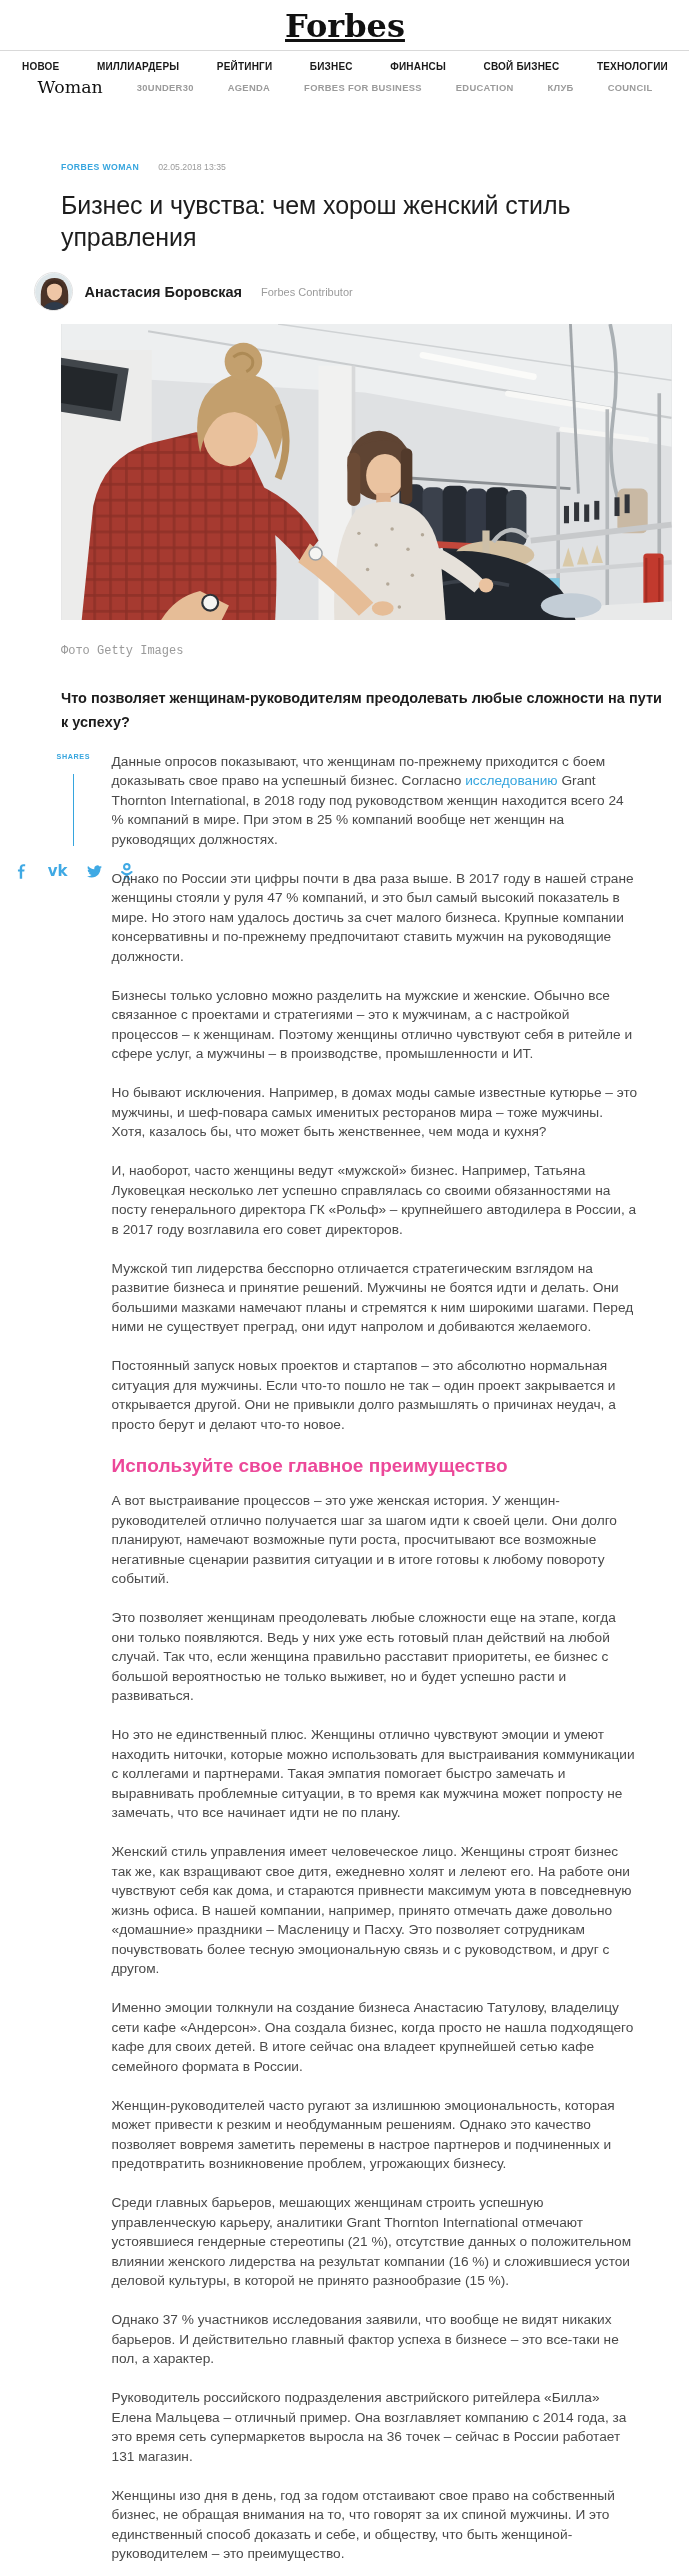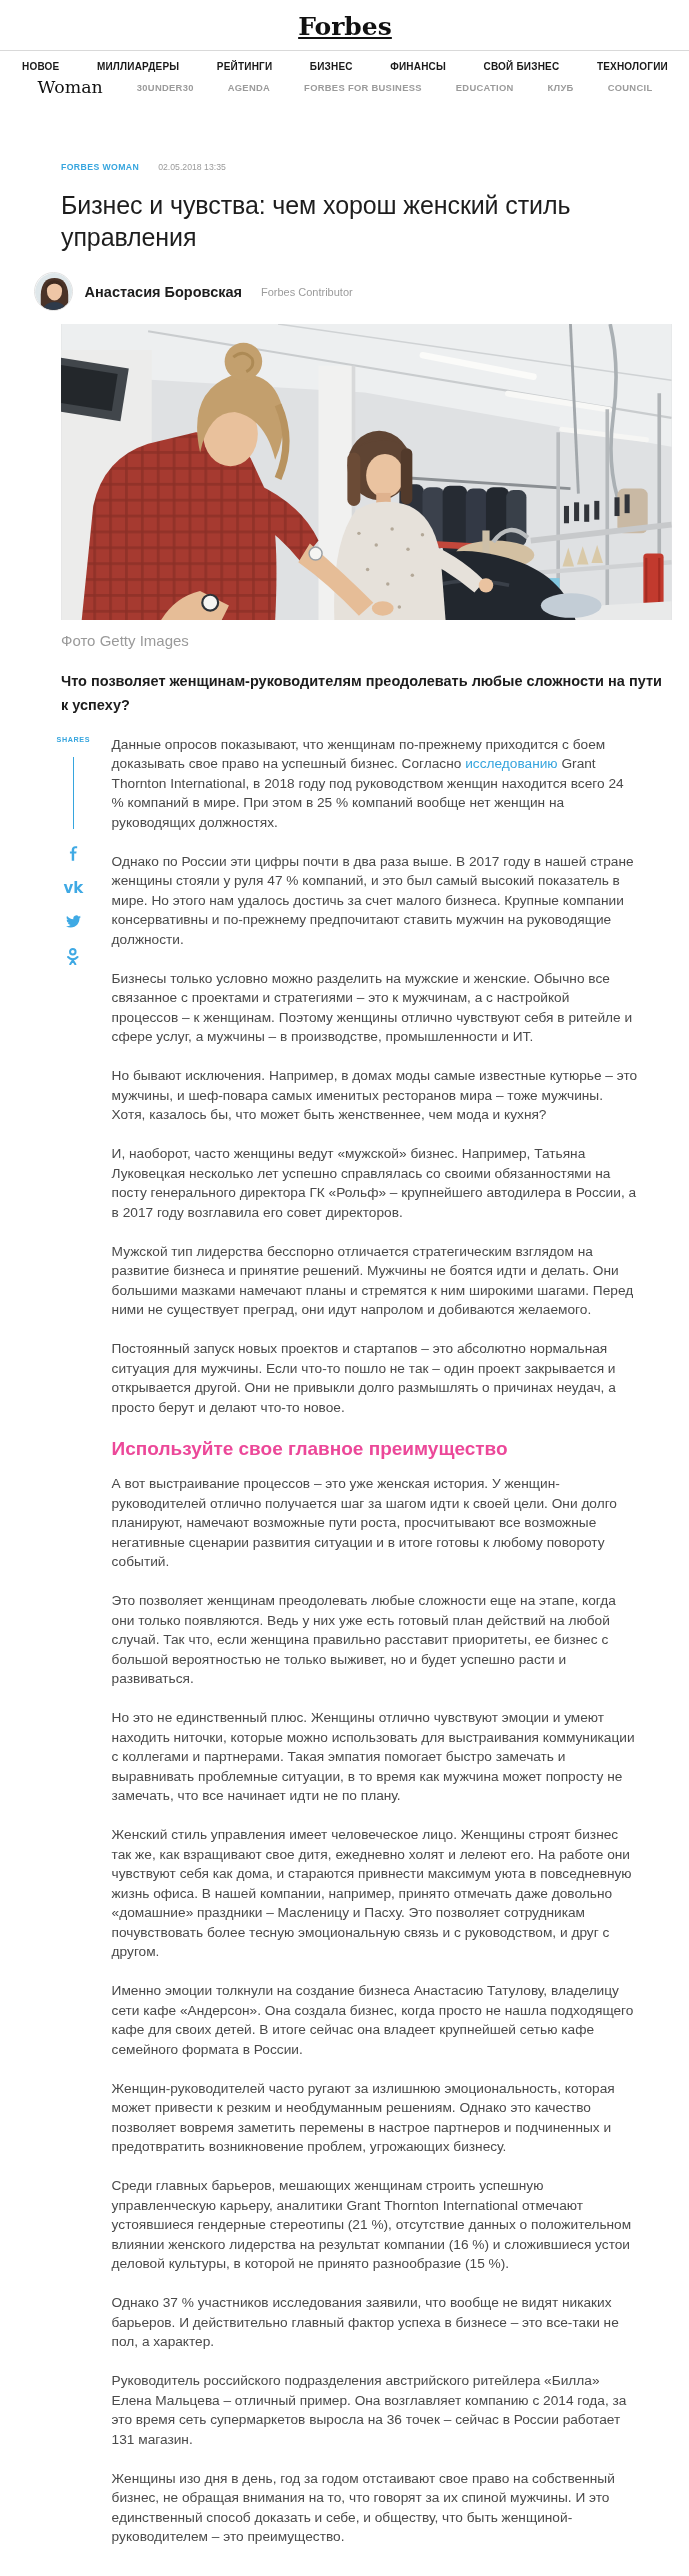--- a/index.html
+++ b/index.html
@@ -6,21 +6,21 @@
   html,body { background:#ffffff; }
   body {
     width:690px; min-height:2576px; margin:0 auto;
     font-family:"Liberation Sans","DejaVu Sans",sans-serif;
     color:#404040;
   }
   
   .masthead { padding-top:10px; text-align:center; border-bottom:0.7px solid #d9d9d9; padding-bottom:7.2px; }
   .logo {
     font-family:"DejaVu Serif","Liberation Serif",serif;
-    font-weight:700; font-size:25px; line-height:33px; color:#111; letter-spacing:0; display:inline-block;
+    font-weight:700; font-size:32px; line-height:33px; color:#111; letter-spacing:0; display:inline-block;
   }
   .nav-primary {
     display:flex; justify-content:space-between; align-items:flex-end;
     padding:9.4px 22px 1.4px 22px;
   }
   .nav-primary a {
     font-size:10px; font-weight:700; color:#1a1a1a; text-decoration:none;
     letter-spacing:0.2px; text-transform:uppercase;
   }
   .nav-secondary {
@@ -51,31 +51,31 @@
   .avatar {
     width:39px; height:39px; border-radius:50%; overflow:hidden; flex:0 0 39px;
     border:0.7px solid #e2e2e2; margin-left:-27px; margin-right:11.6px;
   }
   .avatar svg { display:block; }
   .author-name { font-size:14.5px; font-weight:700; color:#1d1d1d; text-decoration:none; }
   .author-role { font-size:11px; color:#9b9b9b; margin-left:19px; }
   
   .hero { margin-top:13px; width:611px; height:296px; background:#e3e4e6; overflow:hidden; }
   .hero svg { display:block; }
-  .credit { margin-top:12px; font-size:15px; color:#9a9a9a; }
-  .lede { margin-top:20px; font-size:14.5px; line-height:24px; font-weight:700; color:#1d1d1d; }
+  .credit { margin-top:24px; font-size:12px; color:#9a9a9a;font-family:Liberation Mono, monospace; }
+  .lede { margin-top:28px; font-size:14.5px; line-height:24px; font-weight:700; color:#1d1d1d; }
   
   .article-flex { margin-top:17.4px; display:flex; }
   .share-rail { width:24.6px; margin-right:26px; display:flex; flex-direction:column; align-items:center; }
   .share-label {
     font-size:7.2px; font-weight:700; letter-spacing:0.6px; color:#36a5de; white-space:nowrap;
     text-transform:uppercase;
   }
   .share-line { width:0.7px; height:72px; background:#36a5de; margin-top:13px; }
-  .share-icons { margin-top:17.4px; display:flex; flex-direction:column; align-items:center; gap:19.5px; }
+  .share-icons { margin-top:17.4px; display:flex; flex-direction:row; align-items:center; gap:19.5px; }
   .share-btn { color:#3fa9e4; text-decoration:none; display:block; line-height:0; }
   .share-btn svg { display:block; }
   .share-btn .glyph {
     font-size:15px; line-height:15px; font-weight:700; font-family:"DejaVu Sans",sans-serif;
   }
   .article-body { width:526px; font-size:13.7px; line-height:19.5px; color:#4a4a4a; }
   .article-body p { margin-bottom:19.5px; }
   .article-body a.link { color:#36a5de; text-decoration:none; }
   .article-body h2 { font-size:19px; line-height:23px; font-weight:700; color:#ec4899; margin:11.6px 0 14.5px 0; }
 </style>

